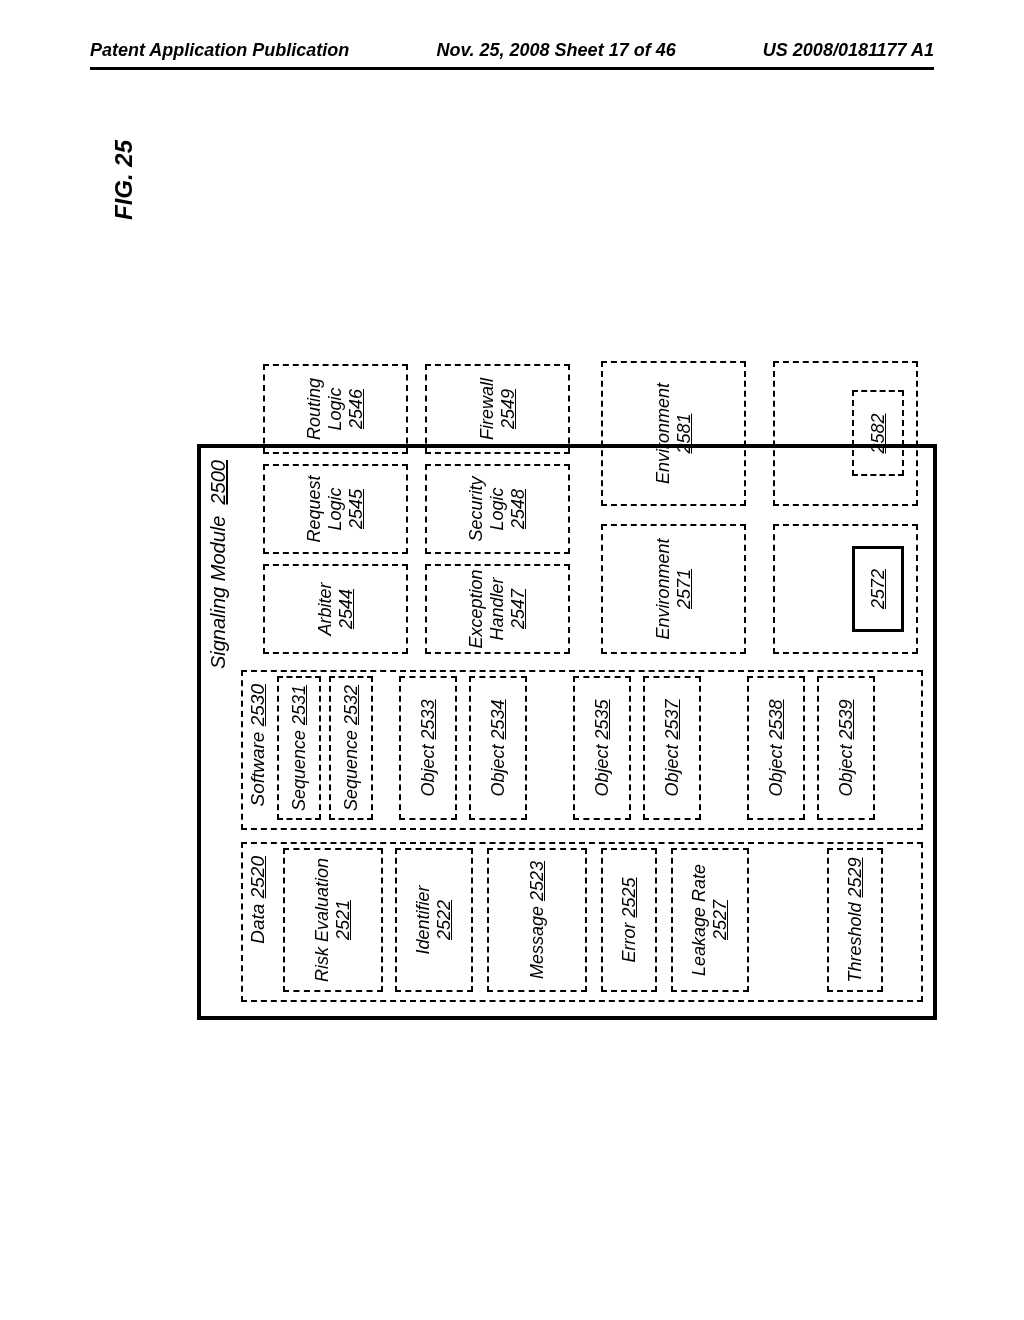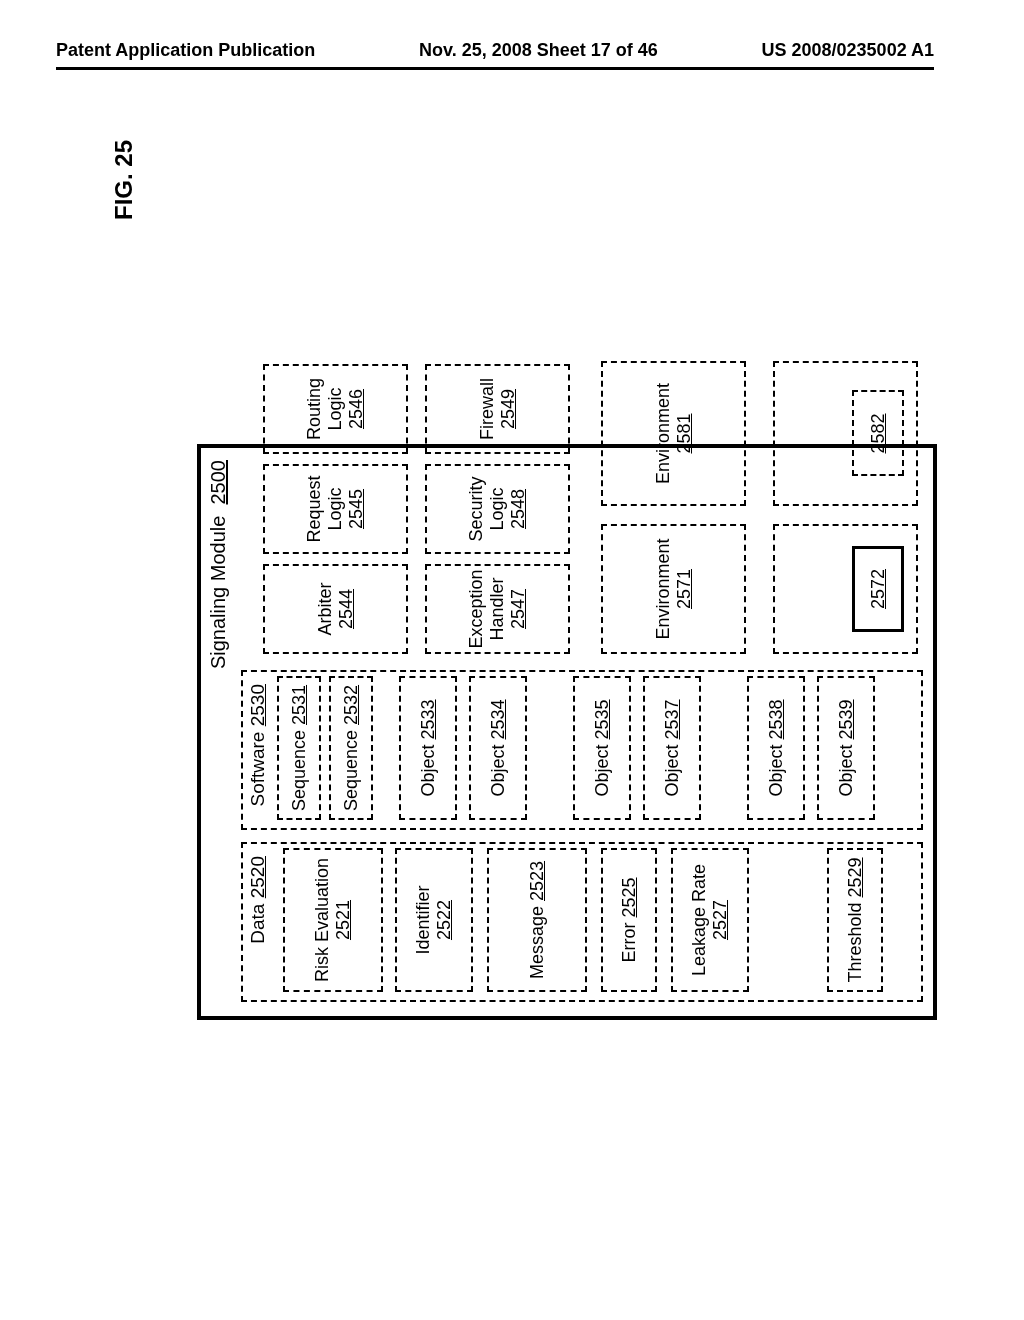--- a/index.html
+++ b/index.html
@@ -7,21 +7,22 @@
     font-family: Arial, Helvetica, sans-serif;
     background: #fff;
     margin: 0;
     padding: 0;
     width: 1024px;
   }
   .page {
     width: 1024px;
     height: 1320px;
     position: relative;
-    padding: 40px 90px 0 56px;
+    padding: 40px 90px 0 90px;
+    font-style: italic;
   }
   .header {
     display: flex;
     justify-content: space-between;
     font-weight: bold;
     font-size: 18px;
     padding-bottom: 6px;
     border-bottom: 3px solid #000;
   }
   .fig-label {
@@ -85,21 +86,21 @@
   .inner-s { left: 8px; width: 144px; }
 </style>
 </head>
 <body>
 
 <div class="page">
 
   <div class="header">
     <span>Patent Application Publication</span>
     <span>Nov. 25, 2008  Sheet 17 of 46</span>
-    <span>US 2008/0235002 A1</span>
+    <span>US 2008/0181177 A1</span>
   </div>
 
   <div class="fig-label">FIG. 25</div>
 
   <div class="diagram-outer">
     <div class="sig-title">
       <span>Signaling Module</span>&nbsp;
       <span class="u">2500</span>
     </div>
 

